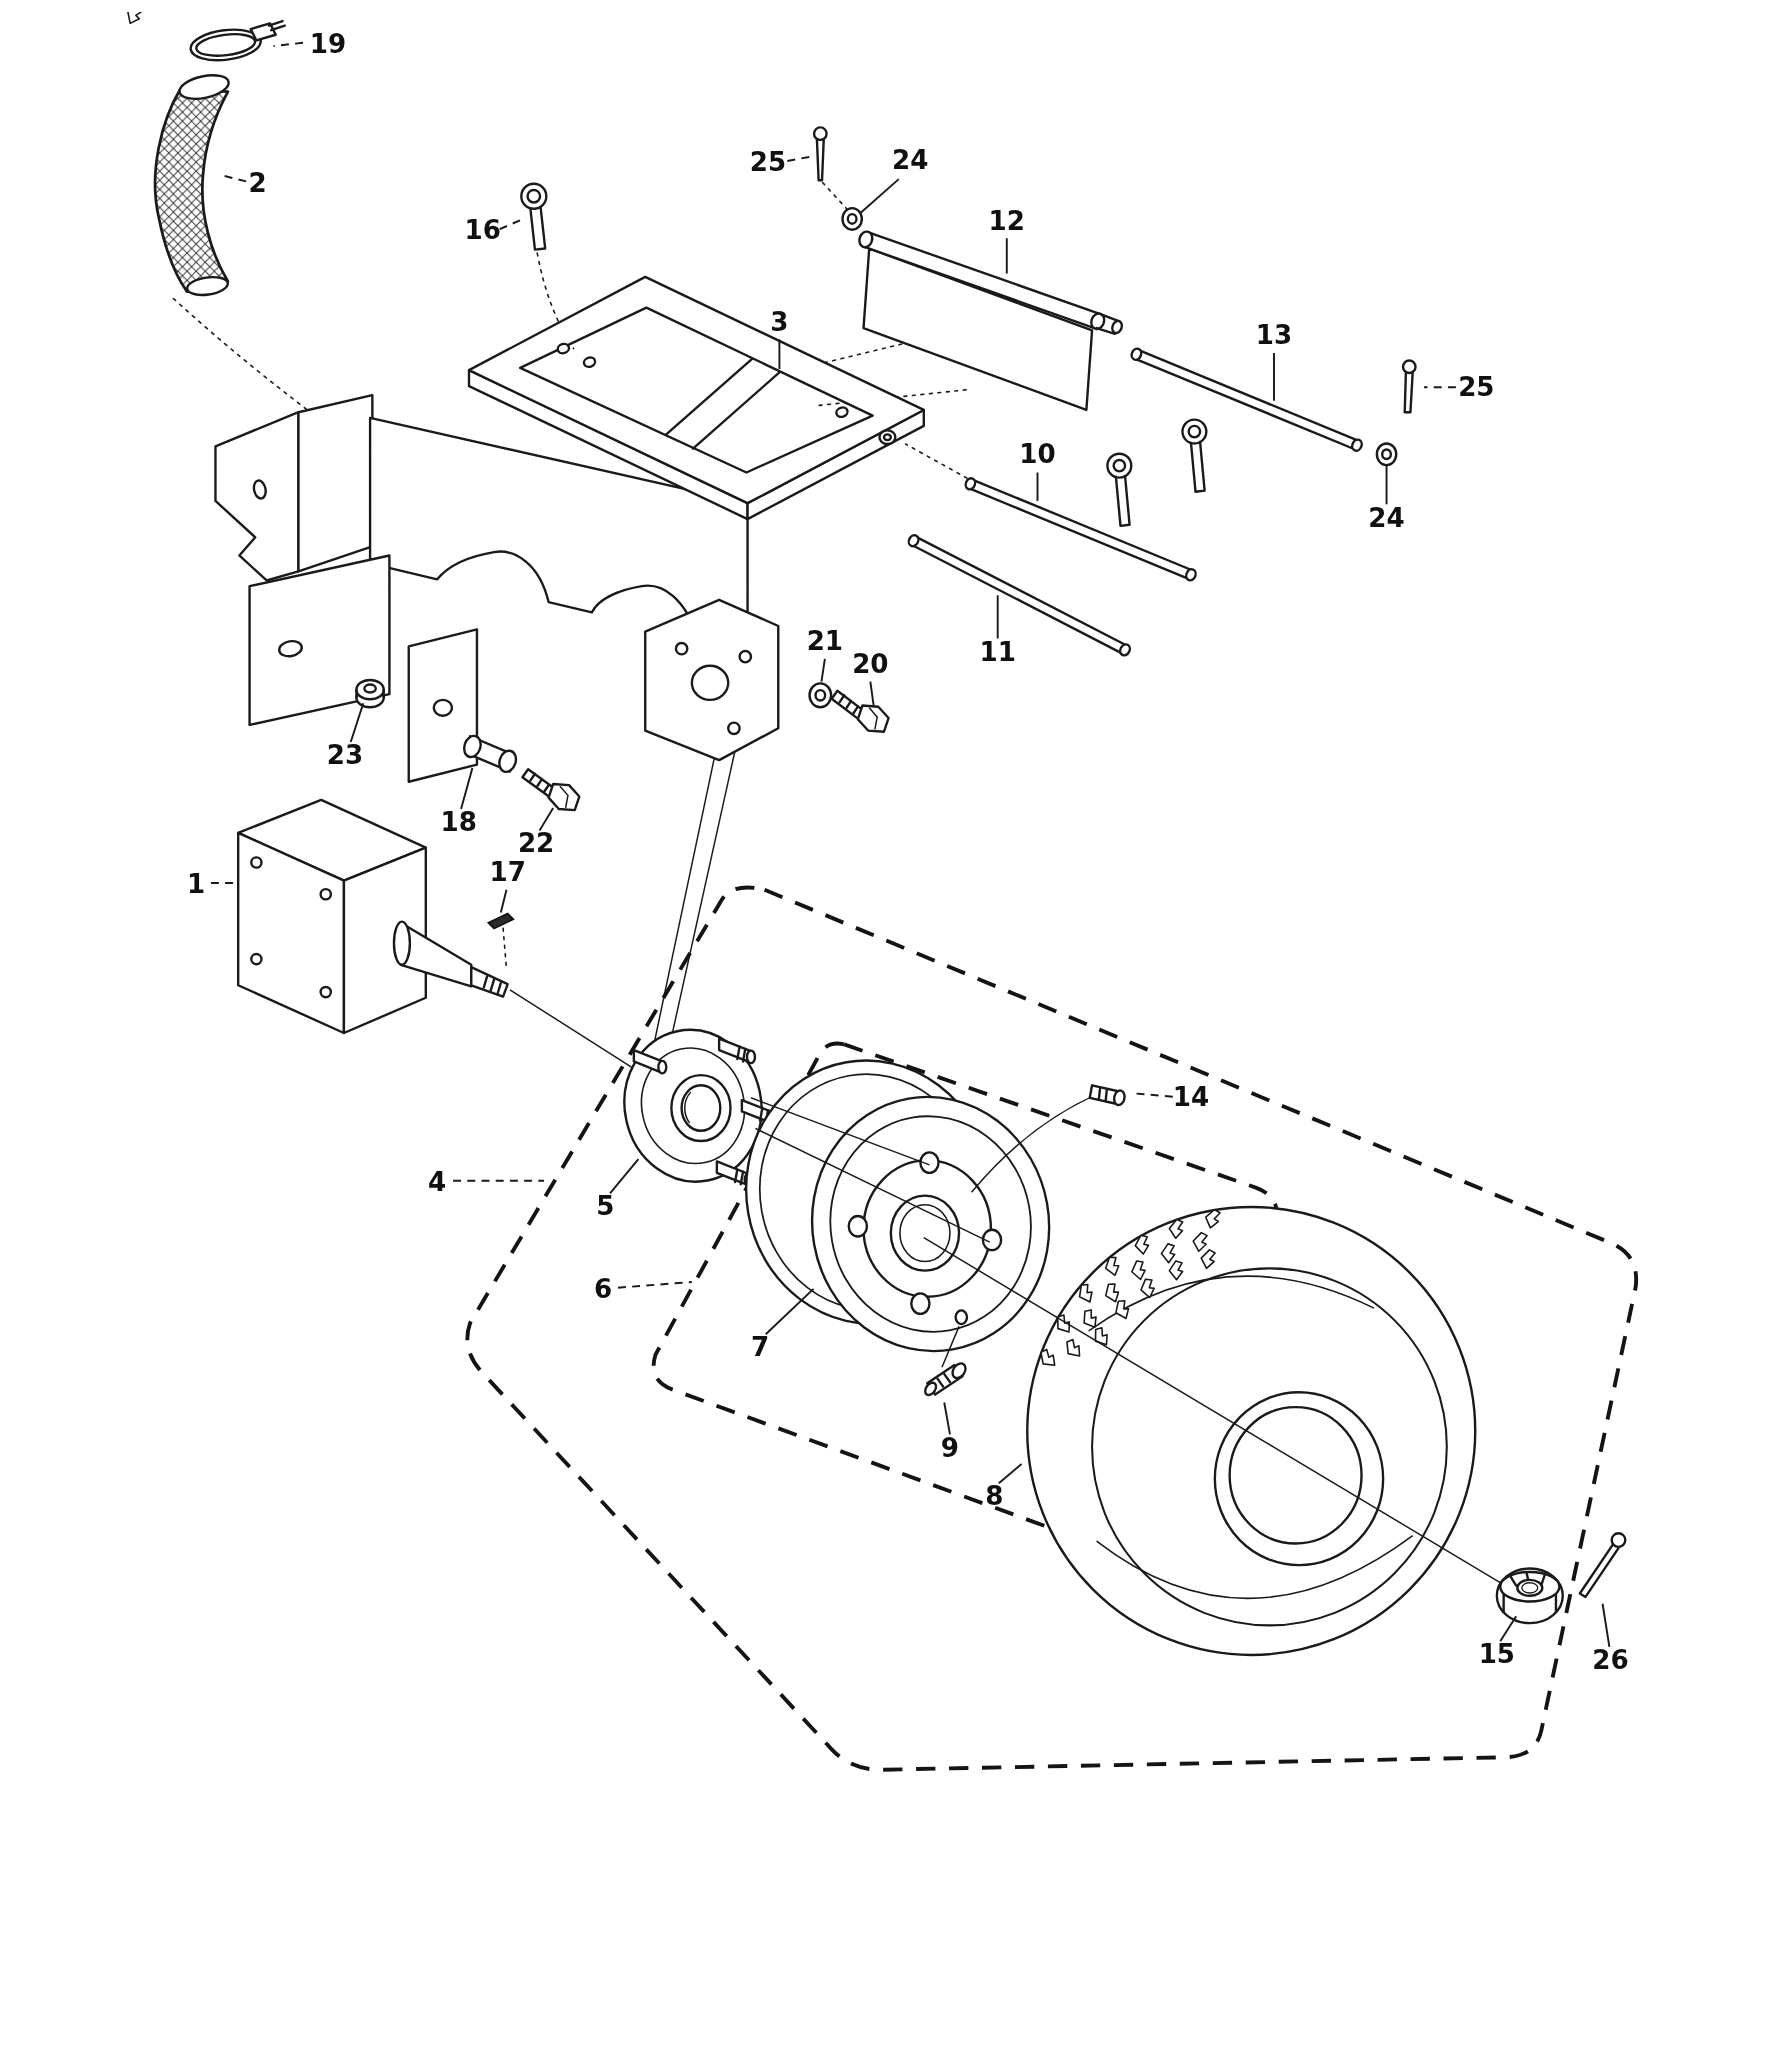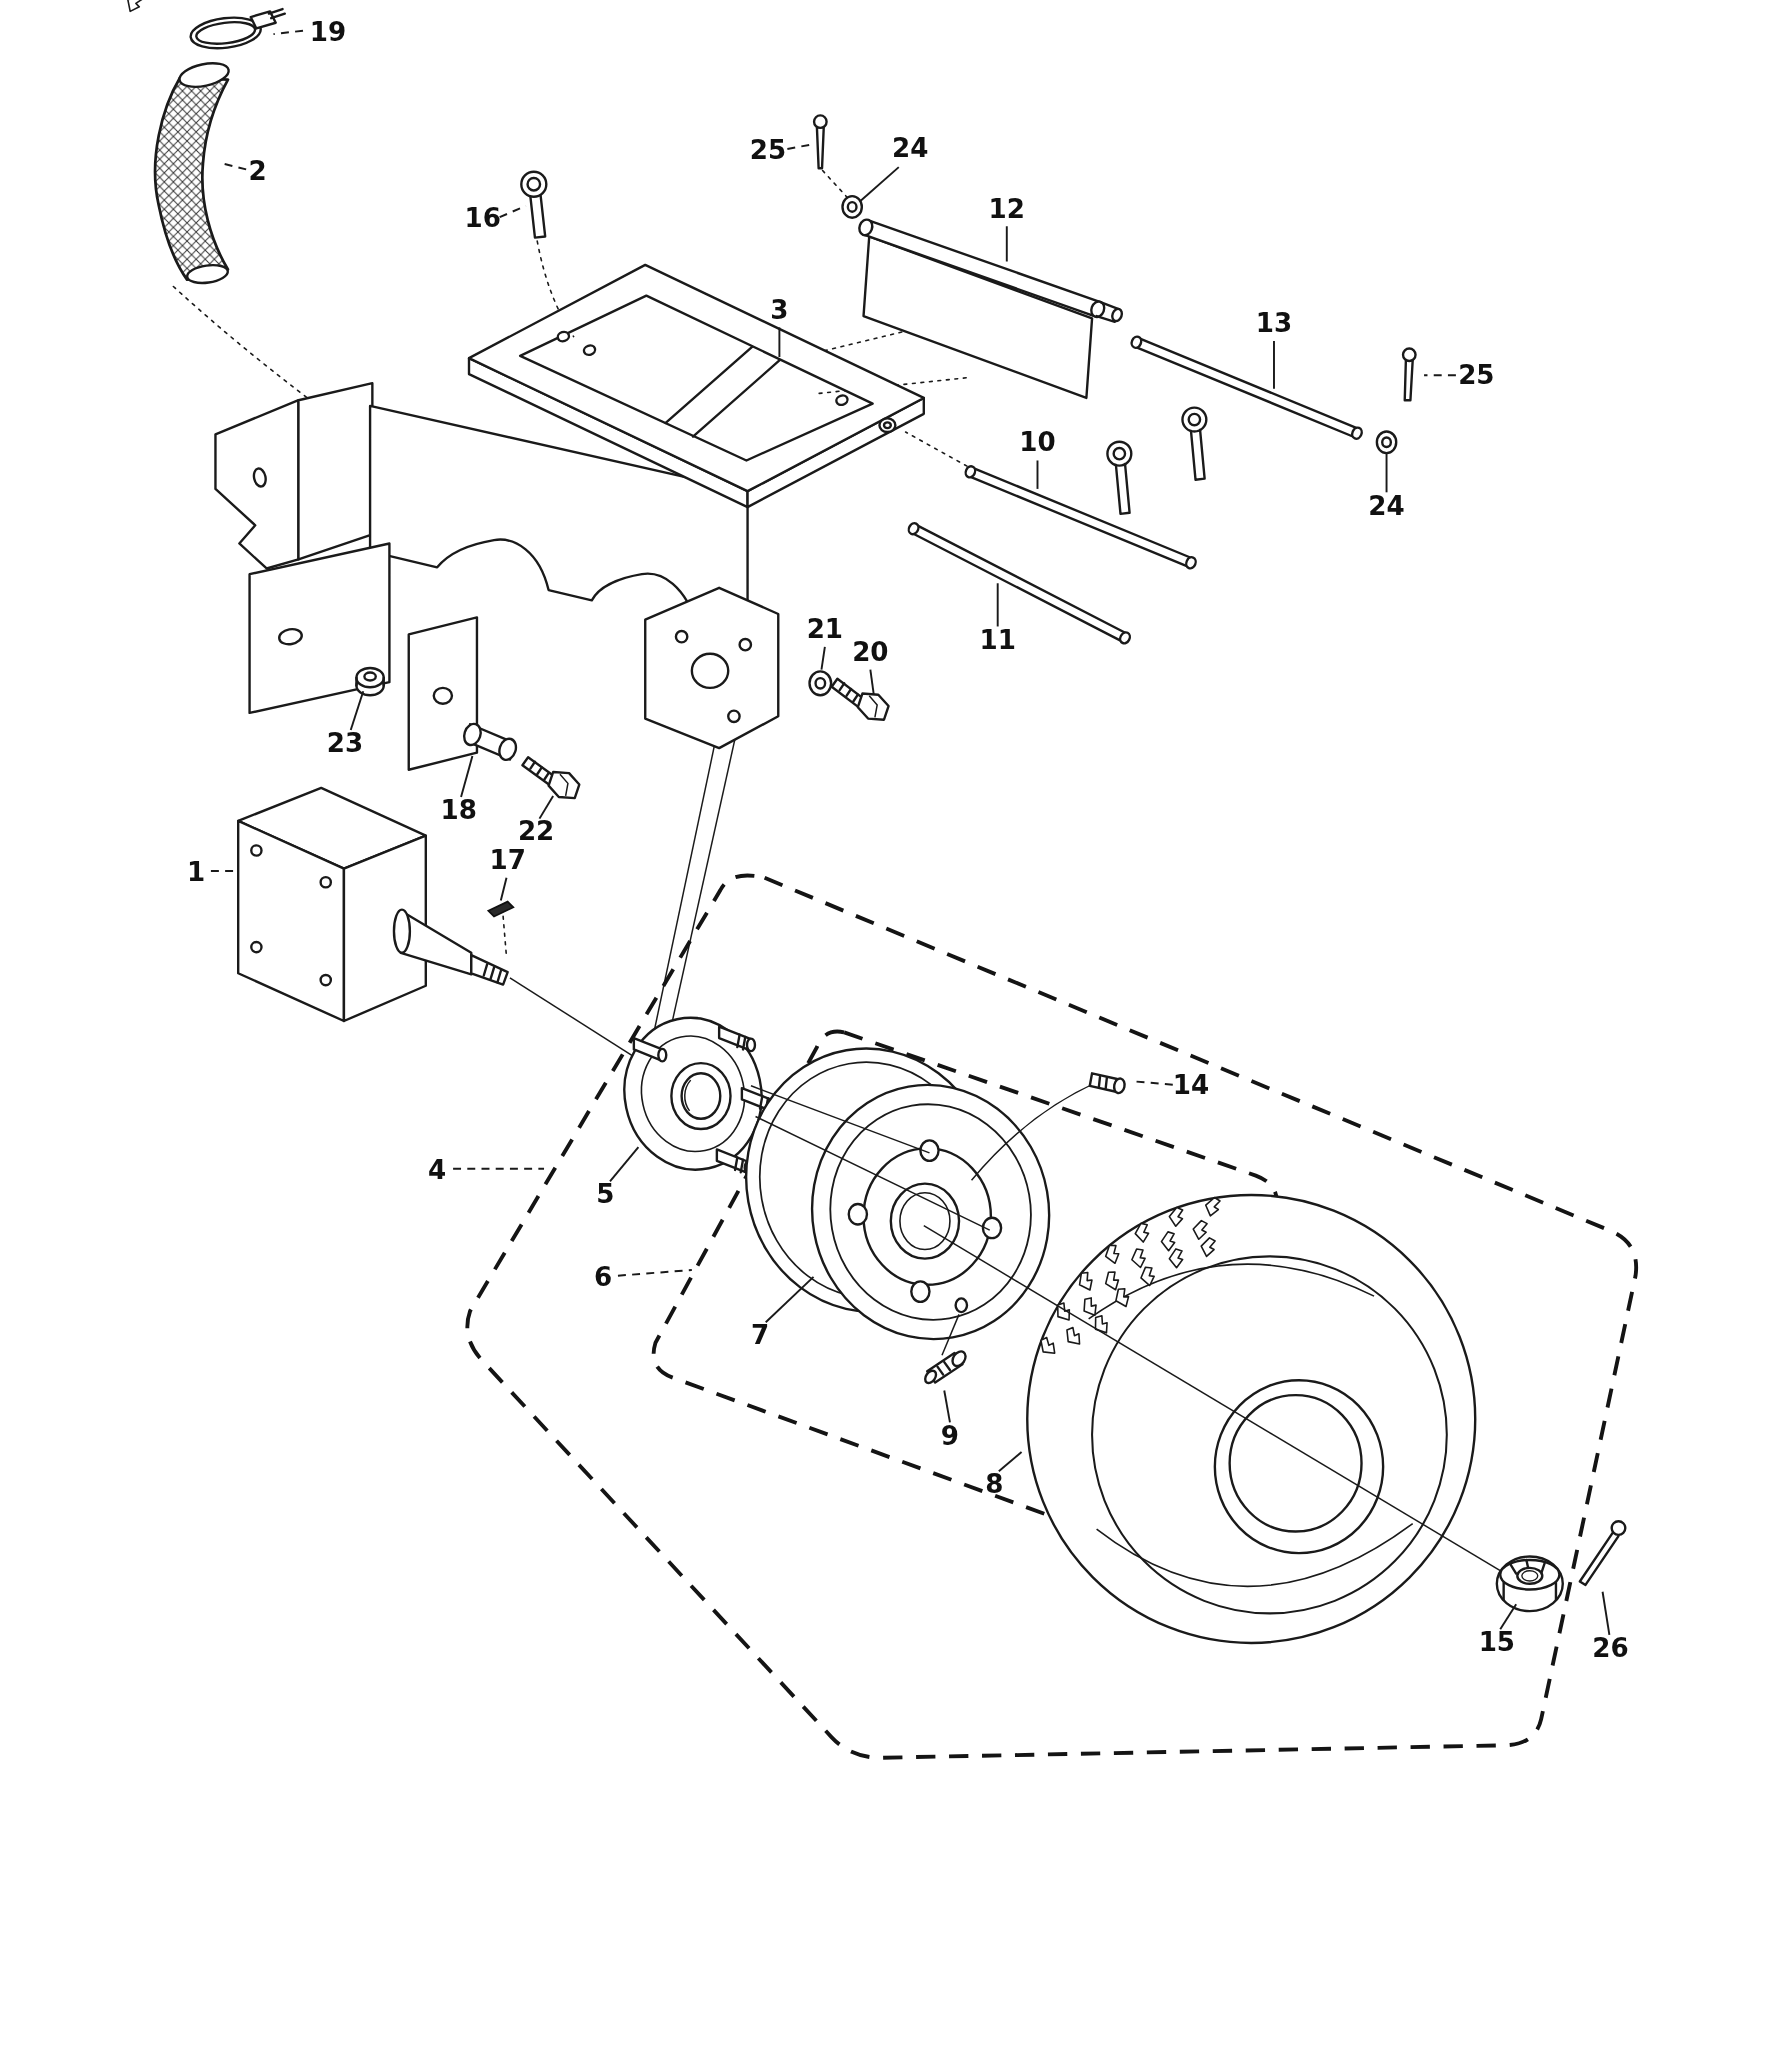--- a/index.html
+++ b/index.html
@@ -1,17 +1,17 @@
 <!DOCTYPE html>
 <html style="font-size:7.7px"><head>
 <meta charset="utf-8">
 <style>
   html,body{margin:0;padding:0;background:#ffffff;}
   body{width:1768px;height:2066px;font-family:"DejaVu Sans",sans-serif;}
-  .stage{position:relative;width:1768px;height:1768px;background:#fff;overflow:hidden;}
+  .stage{position:relative;width:1768px;height:1768px;background:#fff;overflow:hidden;margin-top:12px;}
   .stage svg{position:absolute;left:0;top:0;width:100%;height:100%;display:block;}
   .fw{fill:#ffffff;stroke:#1a1a1a;stroke-width:2.1;stroke-linejoin:round;stroke-linecap:round;}
   .ln{fill:none;stroke:#1a1a1a;stroke-width:2.1;stroke-linejoin:round;stroke-linecap:round;}
   .t1{fill:none;stroke:#1a1a1a;stroke-width:1.3;}
   .dot{fill:none;stroke:#1a1a1a;stroke-width:1.4;stroke-dasharray:2.5 5;stroke-linecap:round;}
   .dash4{fill:none;stroke:#141414;stroke-width:3.4;stroke-dasharray:17 12;}
   .leader{fill:none;stroke:#1a1a1a;stroke-width:1.7;}
   .ldash{fill:none;stroke:#1a1a1a;stroke-width:1.7;stroke-dasharray:7 5.5;}
   .callout{font-family:"DejaVu Sans",sans-serif;font-weight:700;font-size:23px;fill:#111;}
   .tm{fill:#ffffff;stroke:#1a1a1a;stroke-width:1.4;stroke-linejoin:round;}

